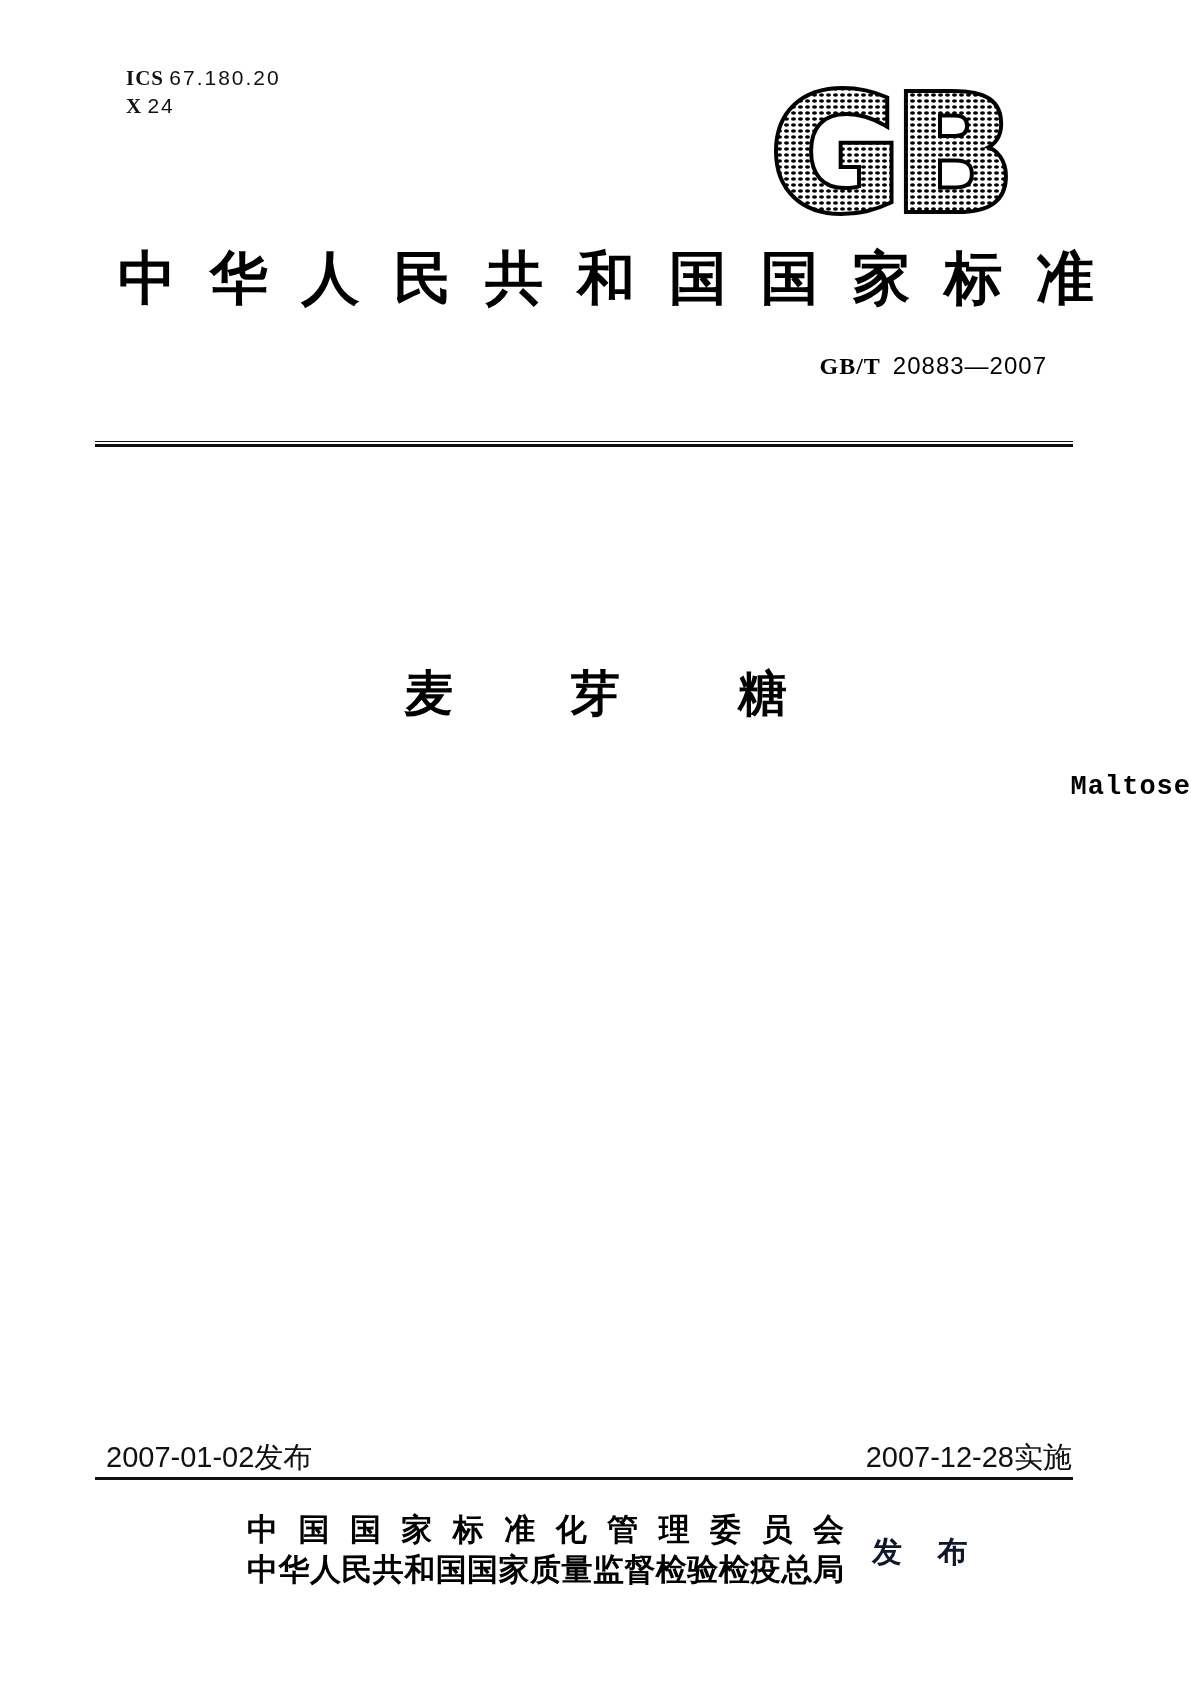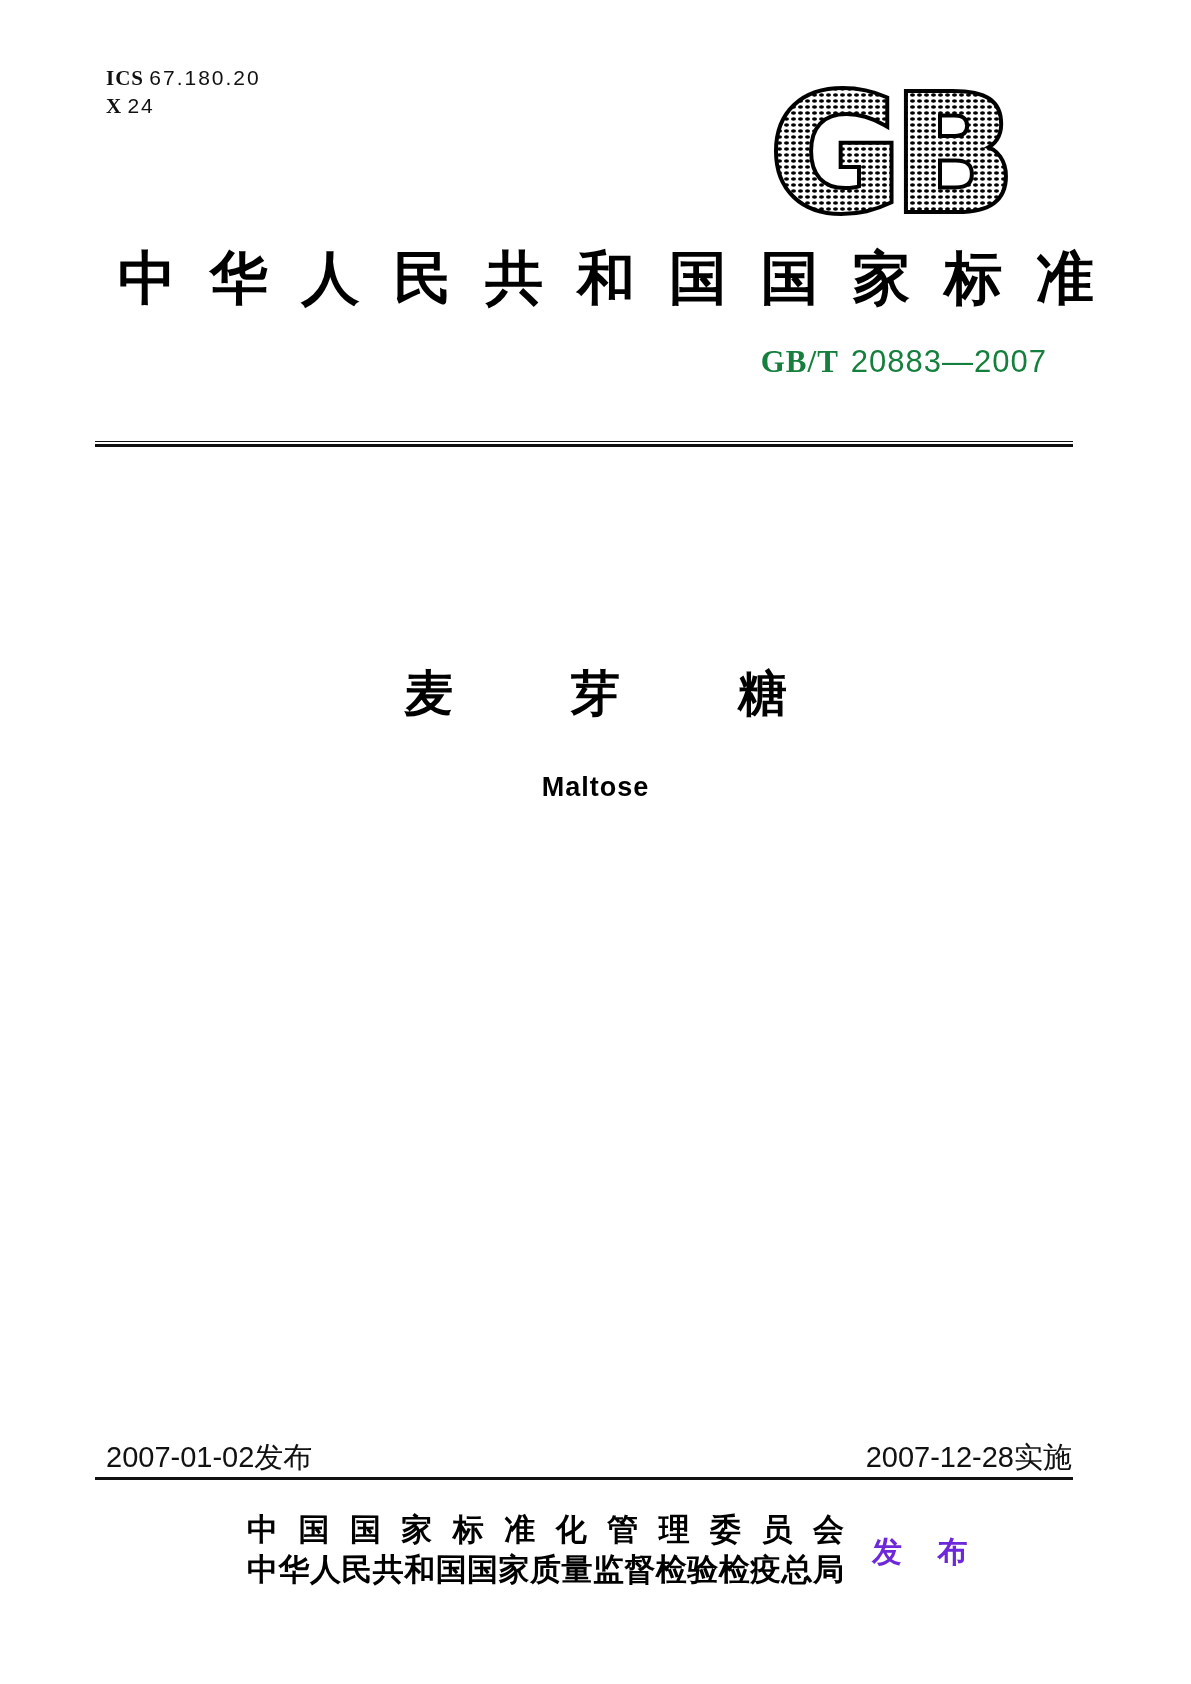--- a/index.html
+++ b/index.html
@@ -21,20 +21,21 @@
     top: 64px;
     font-size: 21px;
     line-height: 27px;
     color: #111;
     white-space: nowrap;
   }
   .ics-label, .class-label {
     font-family: "Liberation Serif", serif;
     font-weight: bold;
     letter-spacing: 1px;
+    margin-left: 20px;
   }
   .ics-code, .class-code {
     font-family: Liberation Sans, sans-serif;
     letter-spacing: 2px;
     font-stretch: condensed;
     text-align: right;
   }
 
   
   .gb-logo {
@@ -58,24 +59,24 @@
     text-align-last: justify;
     line-height: 66px;
     white-space: nowrap;
     margin-left: 19px;
   }
 
   
   .std-number {
     position: absolute;
     right: 144px;
-    top: 344px;
-    font-size: 31px;
-    white-space: nowrap;
-    color: #15803d;
+    top: 352px;
+    font-size: 24px;
+    white-space: nowrap;
+    color: #000000;
   }
   .std-prefix {
     font-family: "Liberation Serif", serif;
     font-weight: bold;
     letter-spacing: 1px;
     margin-right: 12px;
   }
   .std-num {
     font-family: "Liberation Sans", sans-serif;
     font-weight: 500;
@@ -113,22 +114,22 @@
     line-height: 58px;
     color: #000;
   }
 
   
   .title-en {
     position: absolute;
     left: 0;
     right: 0;
     top: 772px;
-    text-align: center;
-    font-family: Liberation Sans, sans-serif;
+    text-align: right;
+    font-family: Liberation Mono, monospace;
     font-weight: bold;
     font-size: 27px;
     letter-spacing: 1px;
     color: #000;
   }
 
   
   .dates-row {
     position: absolute;
     left: 106px;
@@ -170,21 +171,21 @@
   }
   .publish-label {
     position: absolute;
     left: 872px;
     top: 1532px;
     font-family: "Liberation Serif", serif;
     font-weight: bold;
     font-size: 30px;
     letter-spacing: 14px;
     white-space: nowrap;
-    color: #6d28d9;
+    color: #0f172a;
   }
 </style>
 </head>
 <body>
 
 <div class="page">
 
   <div class="ics-block">
     <div>
       <span class="ics-label">ICS</span>

